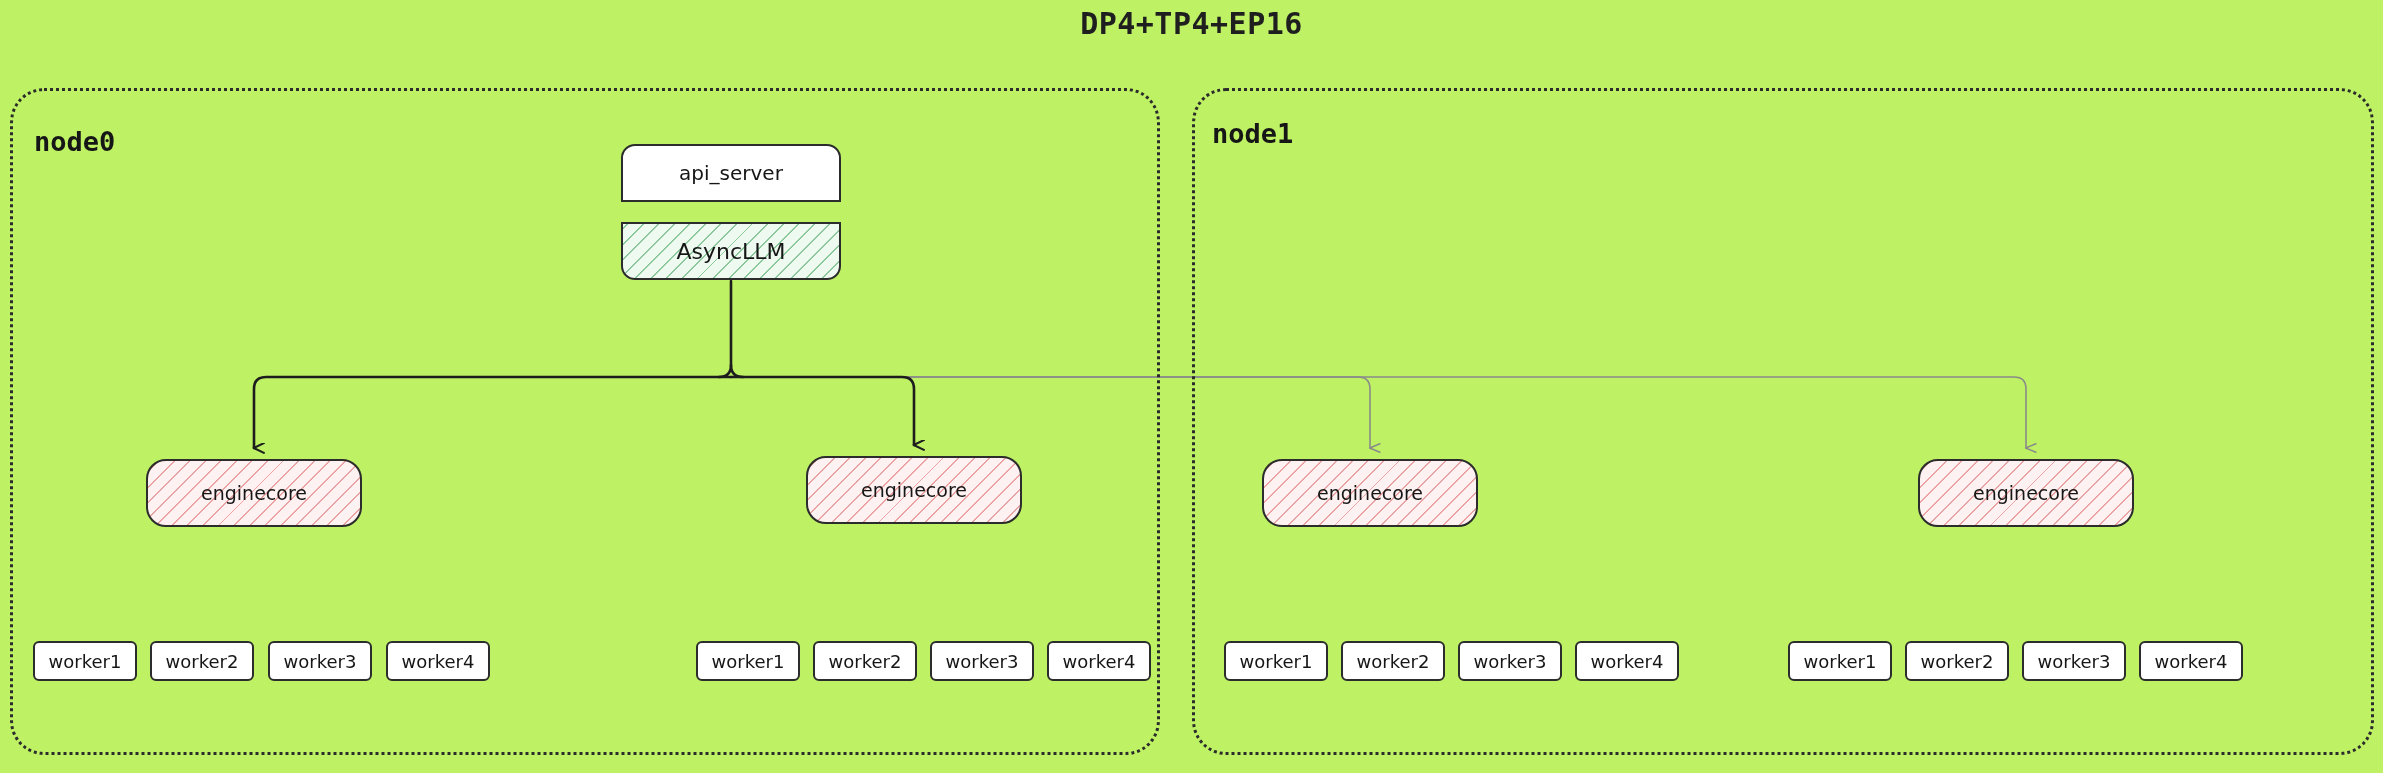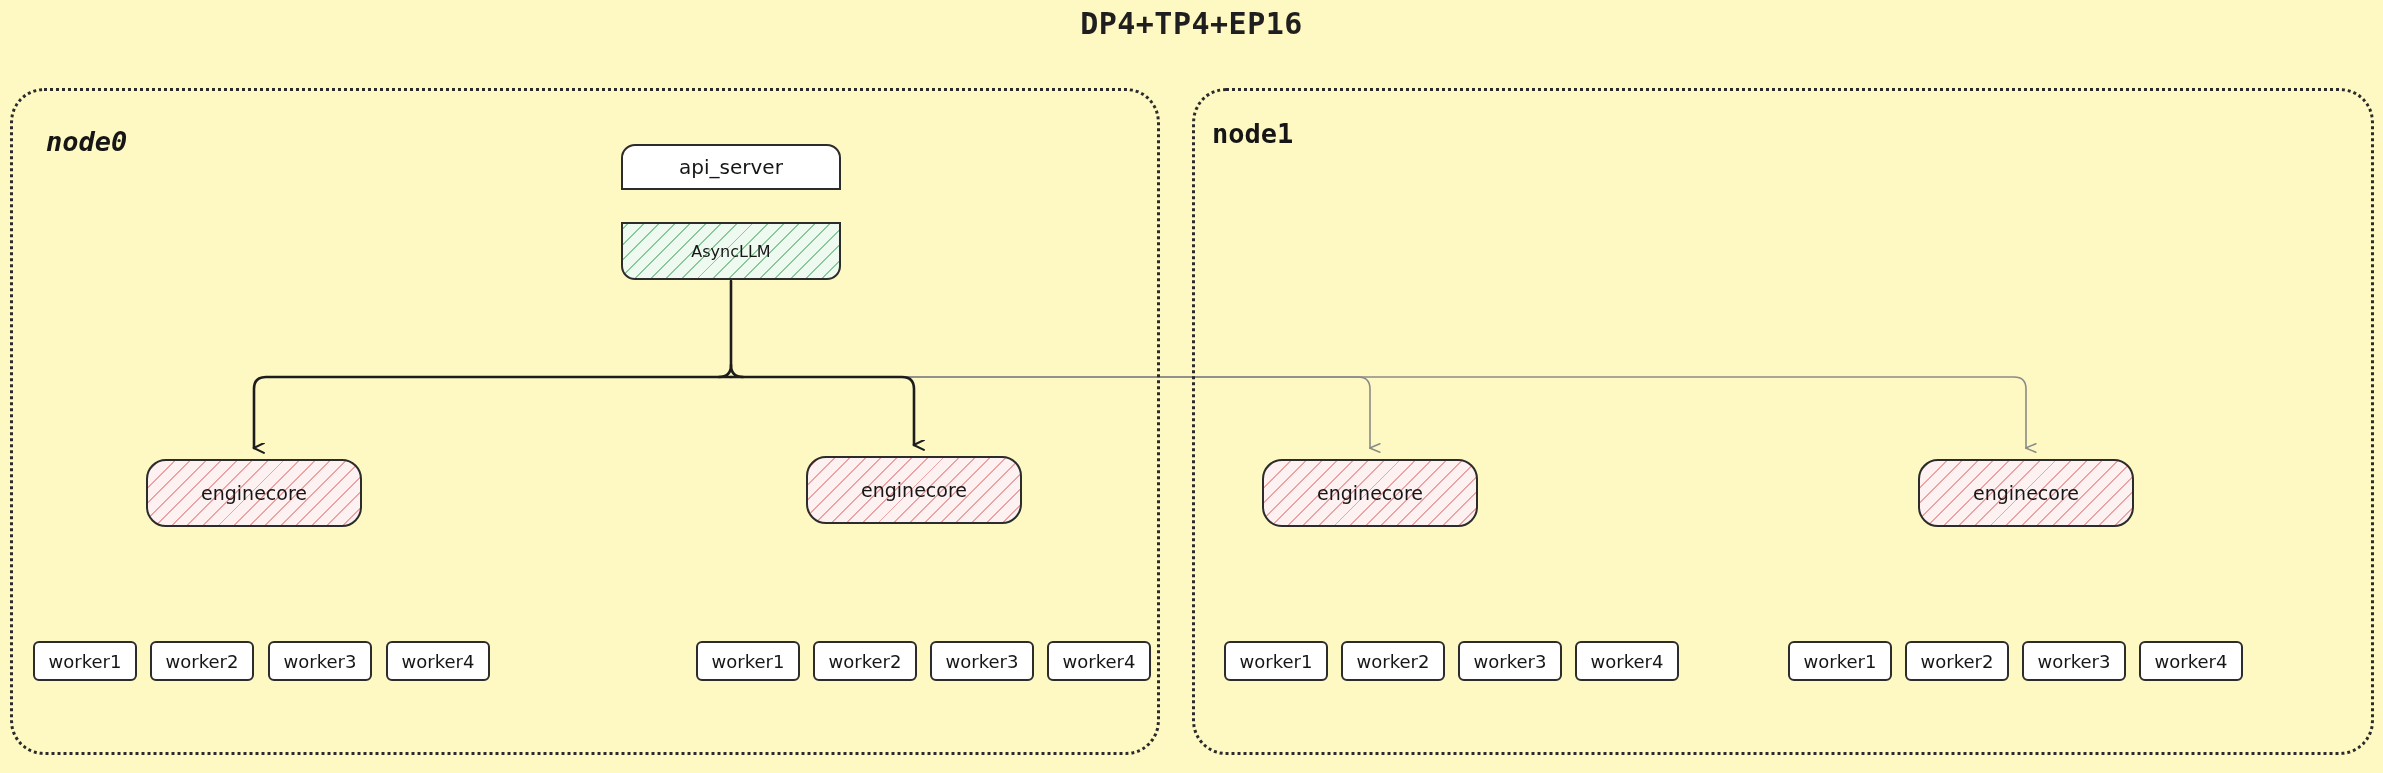--- a/index.html
+++ b/index.html
@@ -8,21 +8,21 @@
     padding: 0;
     background: #ffffff;
   }
   body {
     font-family: "DejaVu Sans", sans-serif;
   }
   #canvas {
     position: relative;
     width: 2383px;
     height: 773px;
-    background: #fef9c3;
+    background: #bef264;
     overflow: hidden;
   }
 
   
   .diagram-title {
     position: absolute;
     left: 0;
     top: 6px;
     width: 2383px;
     text-align: center;
@@ -64,21 +64,21 @@
     text-align: center;
   }
 
   .nd-api {
     border-radius: 14px 14px 0 0;
     background: #ffffff;
     font-size: 20px;
   }
   .nd-async {
     border-radius: 0 0 14px 14px;
-    font-size: 16px;
+    font-size: 22px;
     background-color: #eef9f0;
     background-image: repeating-linear-gradient(
         -45deg,
         rgba(56,160,86,0.55) 0px,
         rgba(56,160,86,0.55) 1.4px,
         rgba(0,0,0,0) 1.4px,
         rgba(0,0,0,0) 11px);
   }
   .nd-engine {
     border-radius: 20px;
@@ -136,23 +136,23 @@
     </g>
 
     <g fill="none" stroke="#1d1d1d" stroke-width="2.6" stroke-linecap="round" stroke-linejoin="round">
       <path d="M 731,377 L 266,377 Q 254,377 254,389 L 254,448" marker-end="url(#ah-dark)"></path>
       <path d="M 731,377 L 902,377 Q 914,377 914,389 L 914,445" marker-end="url(#ah-dark)"></path>
     </g>
   </svg>
 
   <div class="node-box" style="left:10px; top:88px; width:1150px; height:667px;">
   </div>
-  <div class="node-label" style="left:46px; top:126px;font-style:italic;">node0</div>
-
-  <div class="nd nd-api" style="left:621px; top:144px; width:220px; height:46px;">
+  <div class="node-label" style="left:34px; top:126px;">node0</div>
+
+  <div class="nd nd-api" style="left:621px; top:144px; width:220px; height:58px;">
     <span>api_server</span>
   </div>
 
   <div class="nd nd-async" style="left:621px; top:222px; width:220px; height:58px;">
     <span>AsyncLLM</span>
   </div>
 
   <div class="nd nd-engine" style="left:146px; top:459px; width:216px; height:68px;">
     <span>enginecore</span>
   </div>

